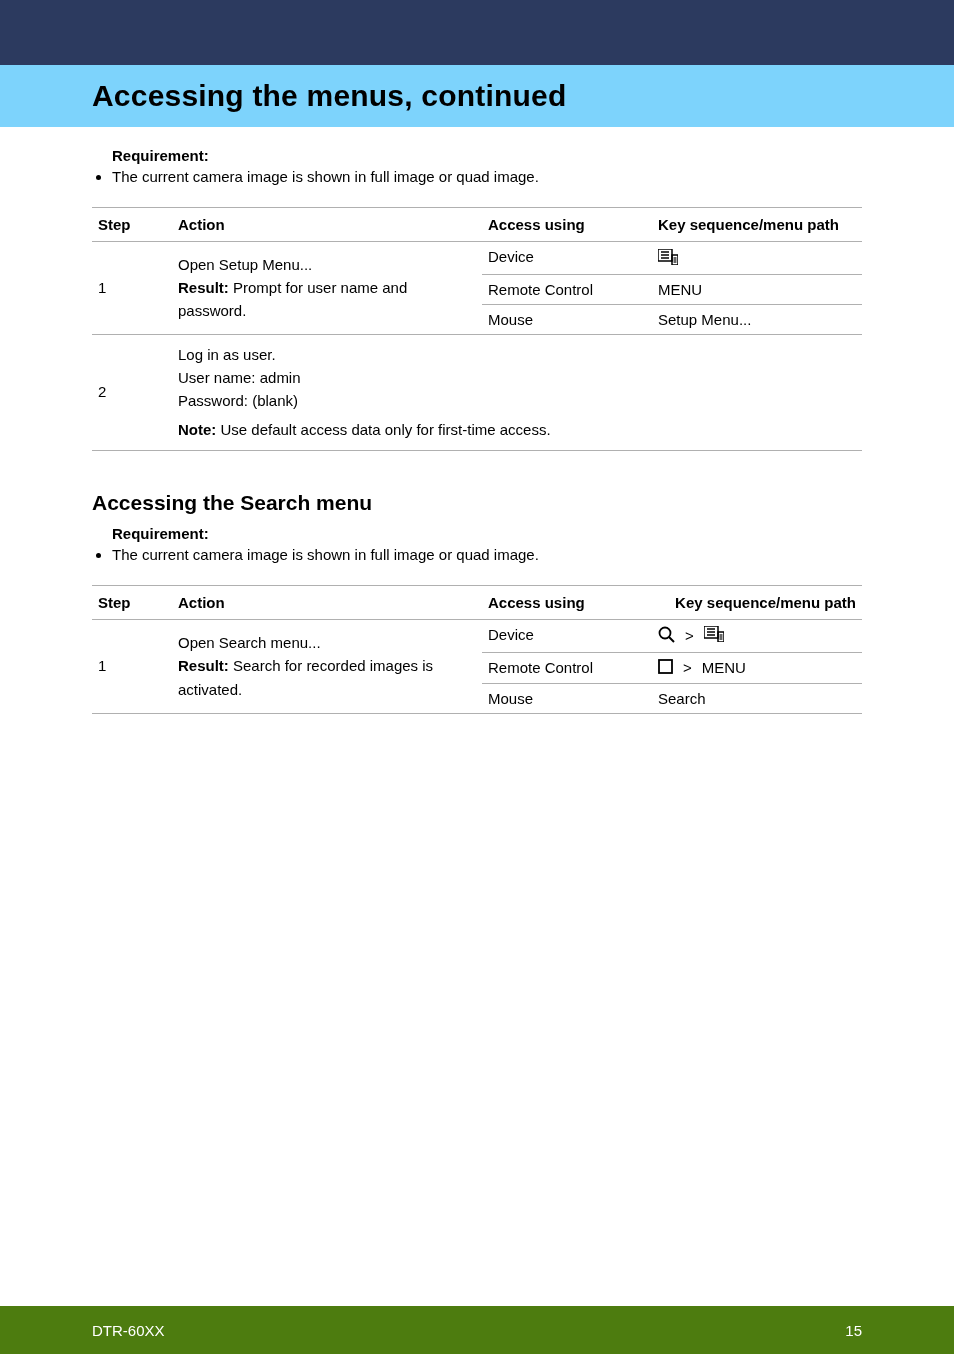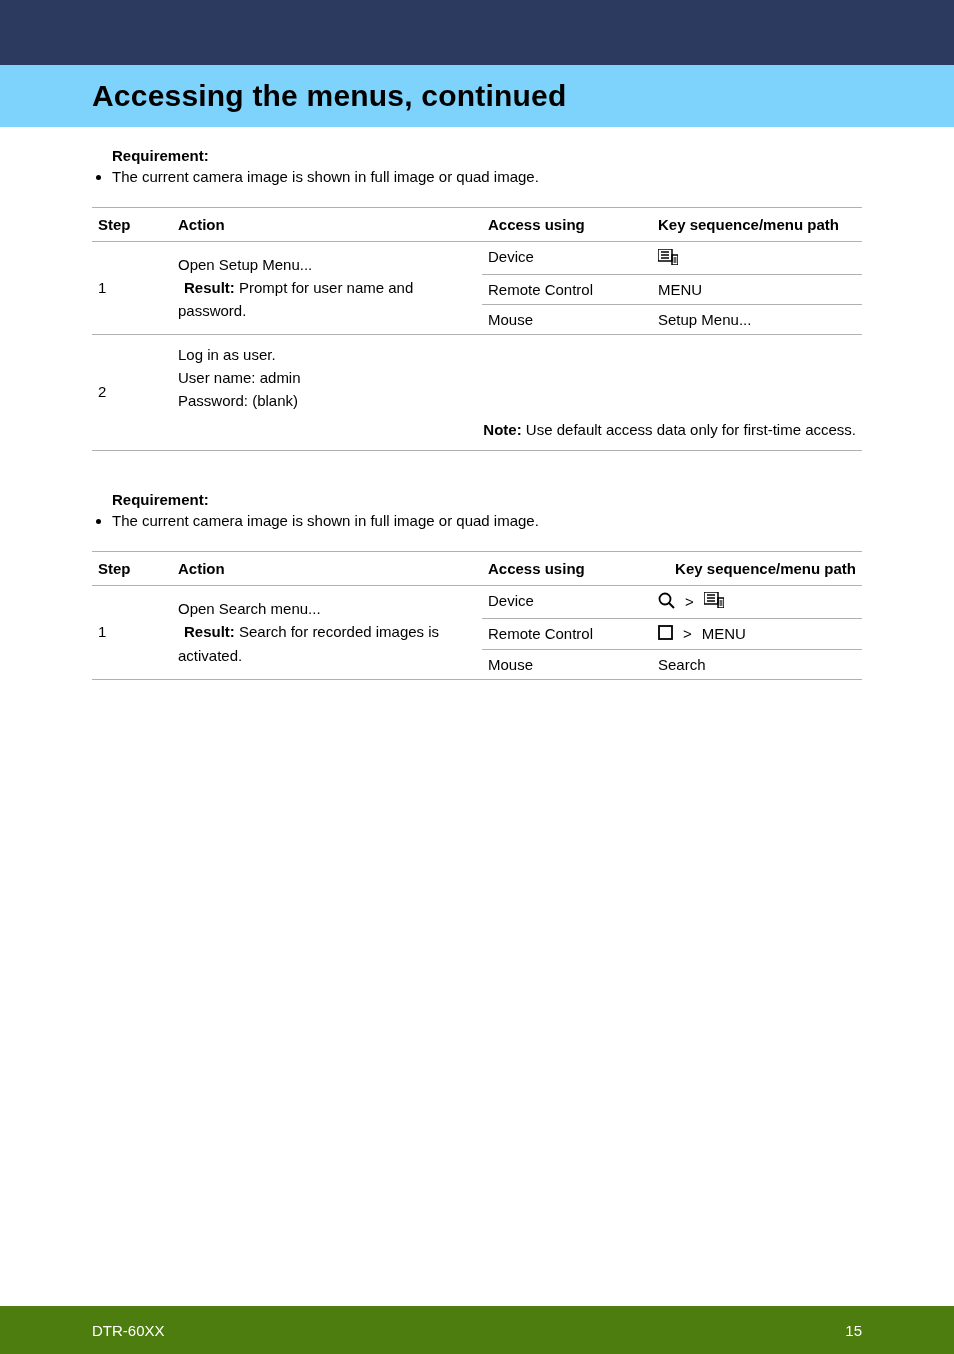--- a/index.html
+++ b/index.html
@@ -85,21 +85,21 @@
   tbody td.borderless-top {
     border-top: none;
   }
   .col-step { width: 80px; }
   .col-action { width: 310px; }
   .col-access { width: 170px; }
   .col-key { }
   .cell-multiline {
     line-height: 1.55;
   }
-  .bold { font-weight: bold; margin-left: 6px; }
+  .bold { font-weight: bold; }
   .seq {
     display: flex;
     align-items: center;
     gap: 10px;
   }
   .icon {
     display: inline-block;
     vertical-align: middle;
   }
   .footer {
@@ -184,30 +184,31 @@
           <td>Mouse</td>
           <td>Setup Menu...</td>
         </tr>
 
         <tr class="section-bottom-rule">
           <td class="cell-multiline" style="vertical-align:middle;">2</td>
           <td class="cell-multiline" colspan="3" style="padding-top:8px; padding-bottom:8px;">
             <div>Log in as user.</div>
             <div>User name: admin</div>
             <div>Password: (blank)</div>
-            <div style="margin-top:6px;text-align:right;">
+            <div style="margin-top:6px;">
               <span class="bold">Note:</span><span> Use default access data only for first-time access.</span>
             </div>
           </td>
         </tr>
       </tbody>
     </table>
   </div>
 
   <div class="section">
+    <h2>Accessing the Search menu</h2>
     <div class="requirement-label">Requirement:</div>
     <ul class="requirement-list">
       <li>The current camera image is shown in full image or quad image.</li>
     </ul>
 
     <div class="table-top-rule"></div>
     <table>
       <thead>
         <tr>
           <th class="col-step">Step</th>

